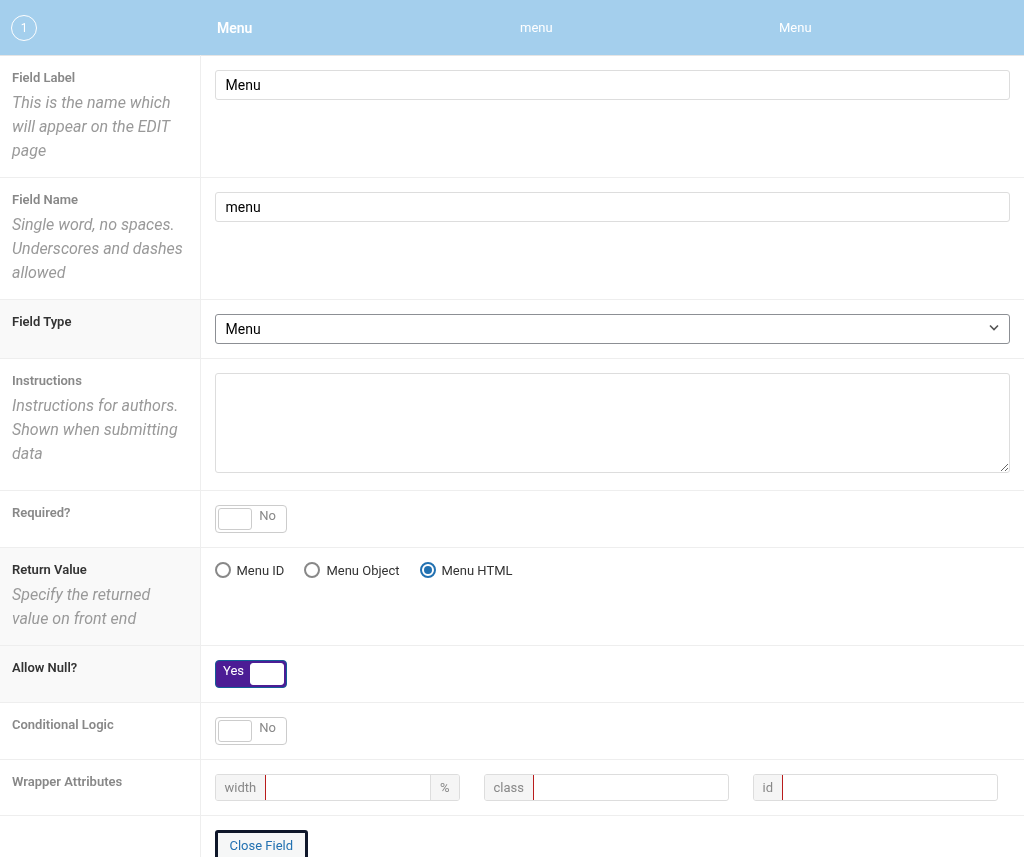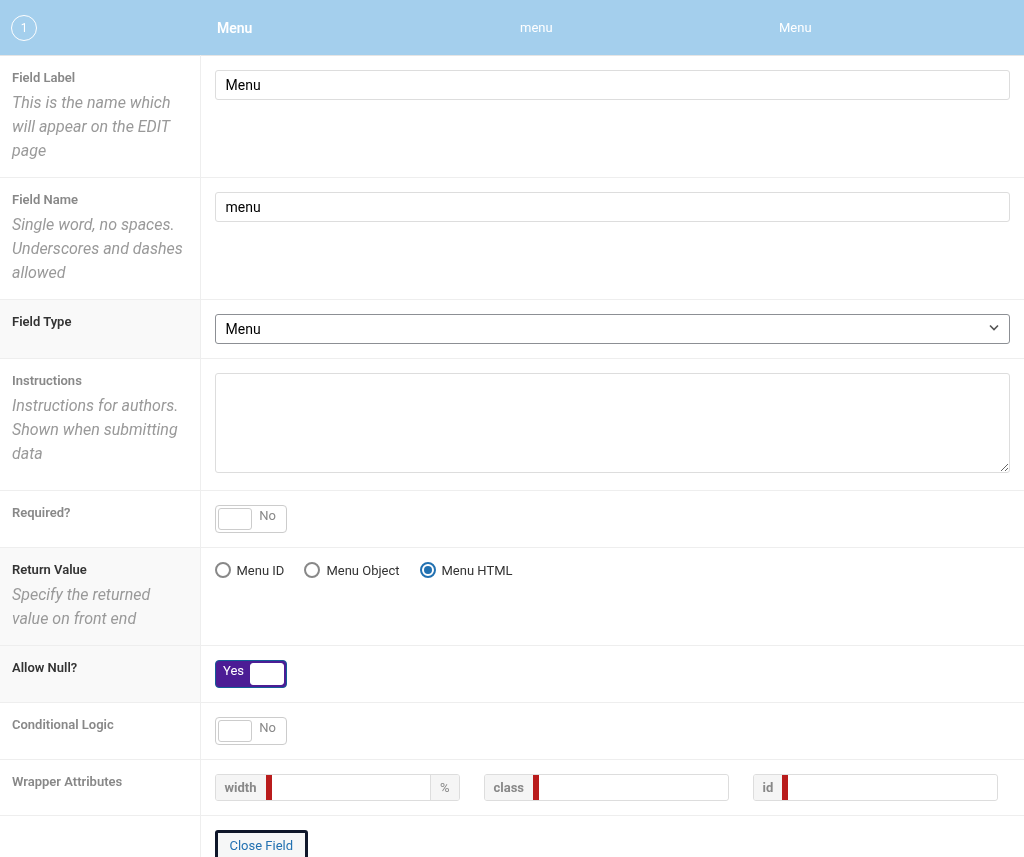--- a/index.html
+++ b/index.html
@@ -132,22 +132,22 @@
 }
 .radio-circle.sel { border-color: #2271b1; }
 .radio-circle.sel::after {
   content: ""; width: 8px; height: 8px; background: #2271b1; border-radius: 50%;
 }
 .radio-item span { font-size: 13px; color: #333; }
 
 .wrap-attrs { display: flex; gap: 24px; }
 .wrap-group { display: flex; border: 1px solid #ddd; border-radius: 3px; overflow: hidden; }
 .wrap-group .pre {
-  background: #f5f5f5; color: #888; padding: 5px 9px; border-right: 6px solid #b91c1c;
-  font-size: 13px; display: flex; align-items: center; font-weight: bold;
+  background: #f5f5f5; color: #888; padding: 5px 9px; border-right: 1px solid #b91c1c;
+  font-size: 13px; display: flex; align-items: center;
 }
 .wrap-group .post {
   background: #f5f5f5; color: #888; padding: 5px 9px; border-left: 1px solid #ddd;
   font-size: 13px; display: flex; align-items: center;
 }
 .wrap-group input {
   border: none; padding: 5px 8px; outline: none; font-size: 13px; min-width: 0;
 }
 .wrap-group.w1 { width: 245px; }
 .wrap-group.w1 input { width: 170px; }

